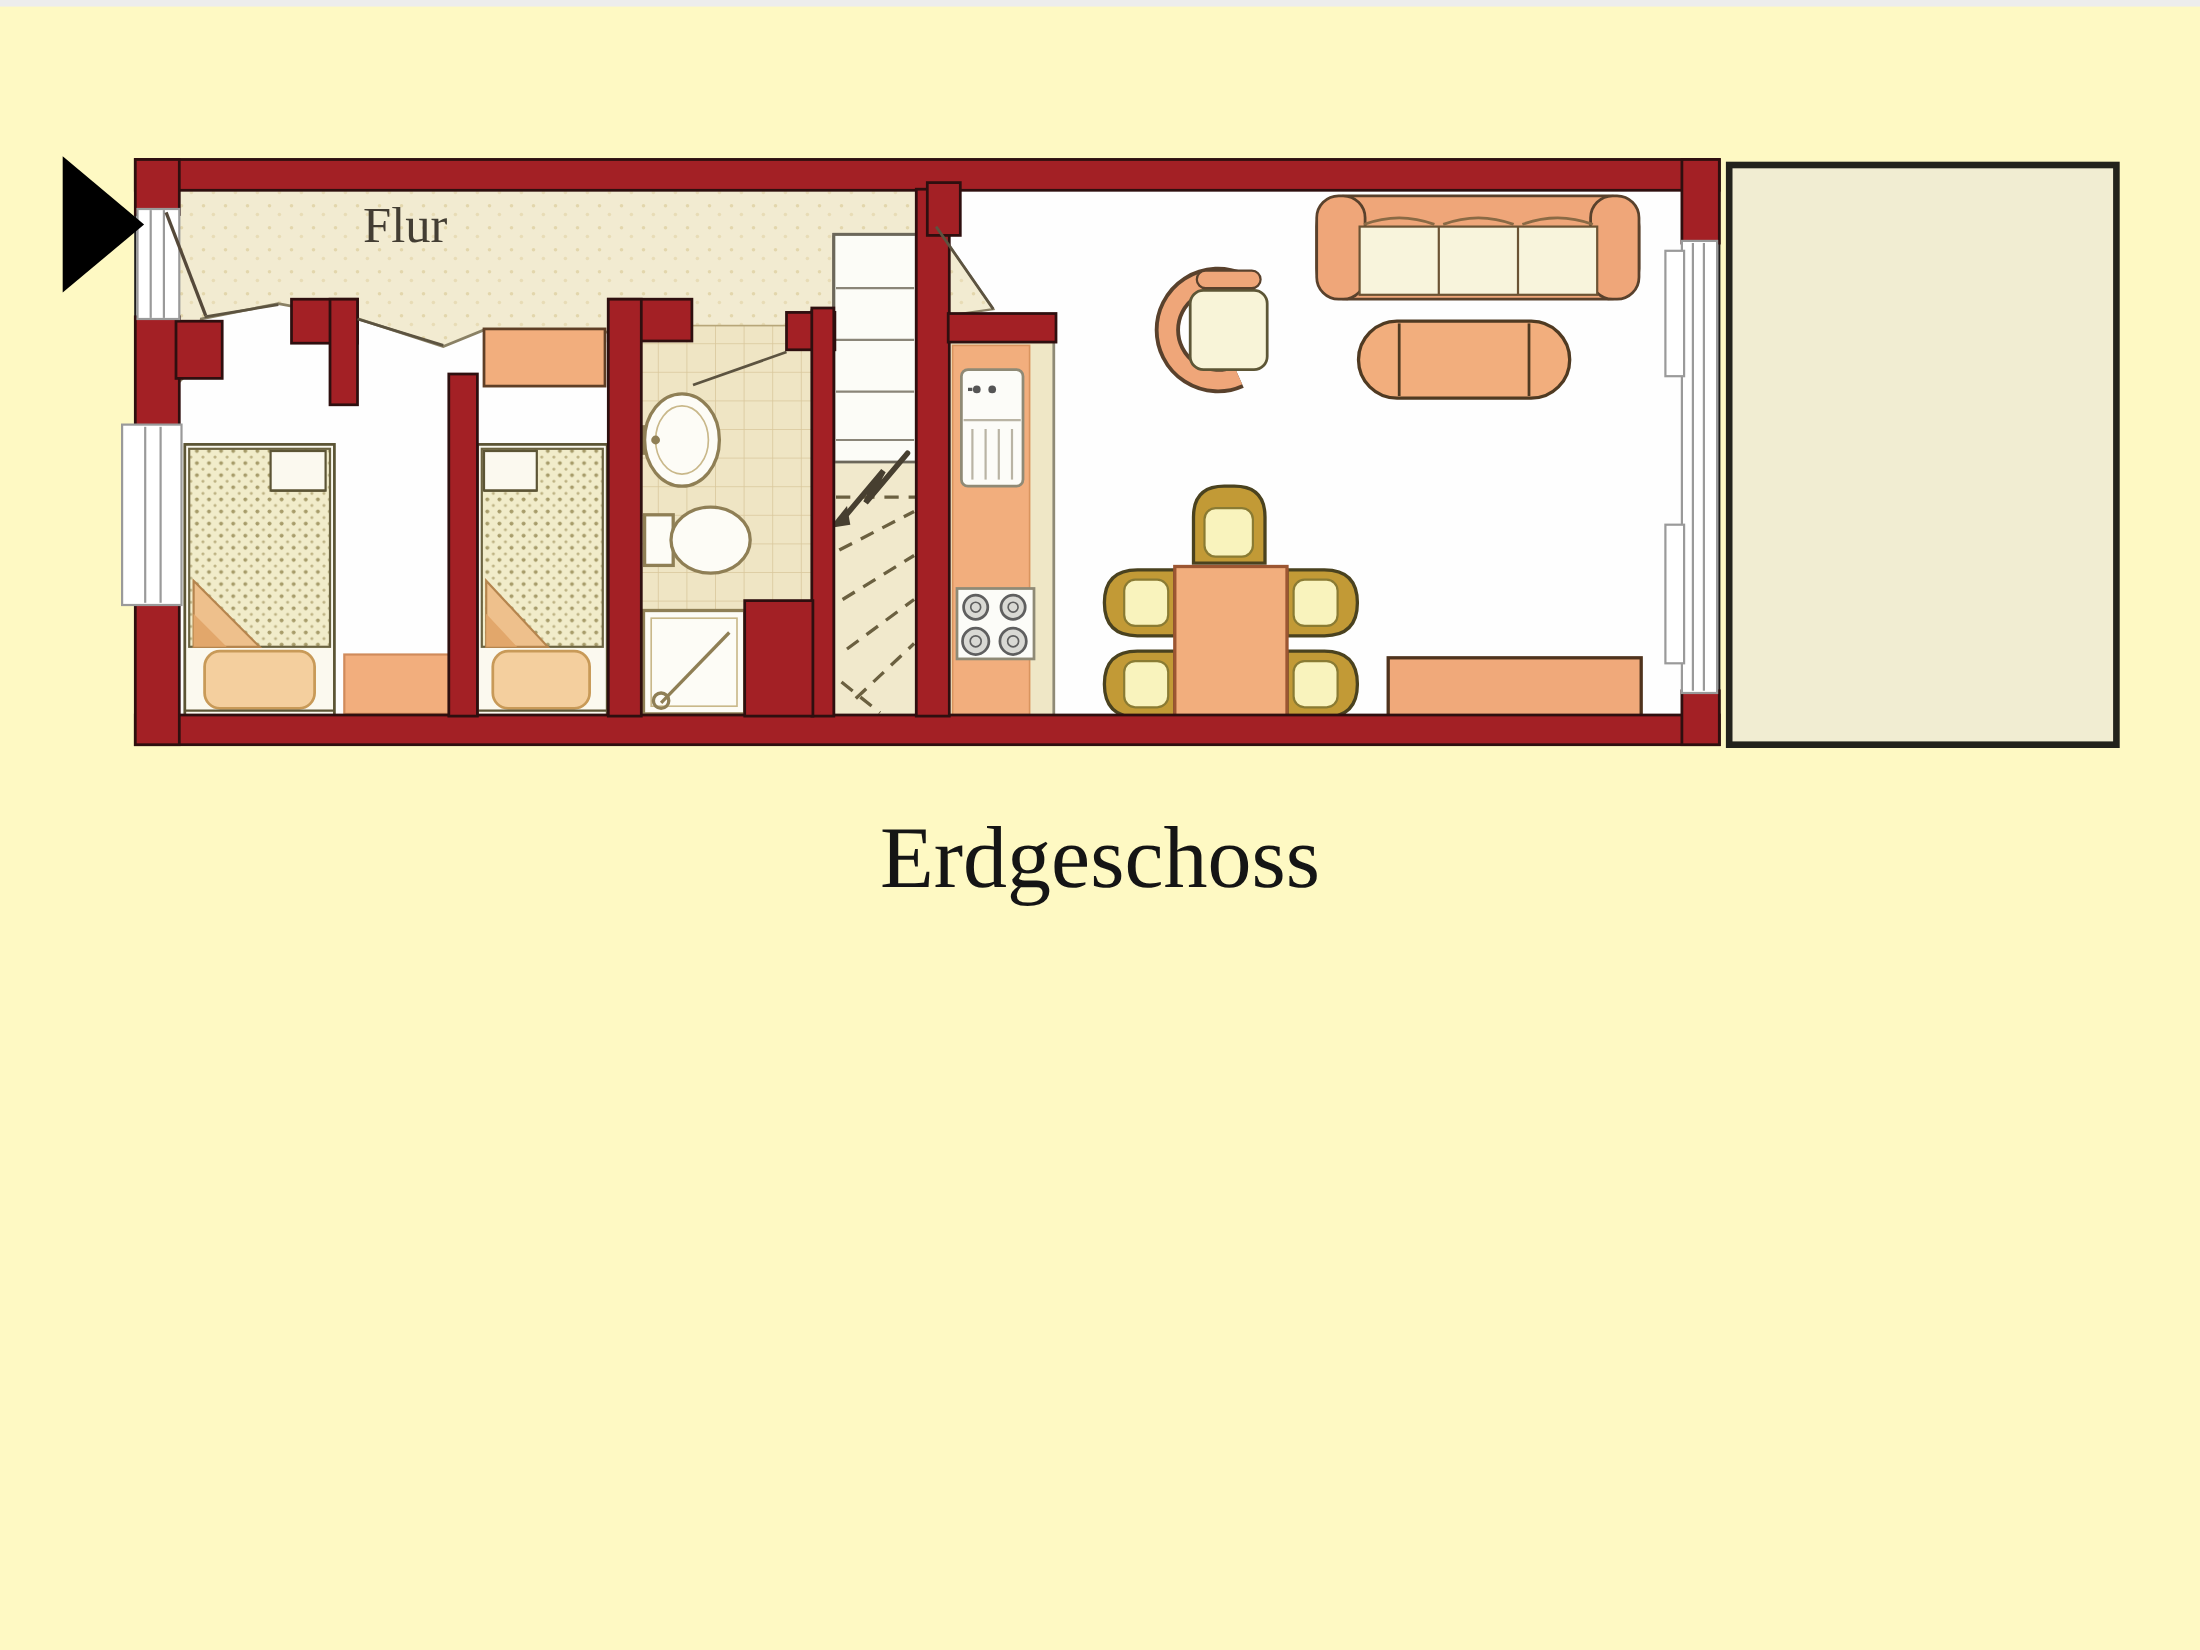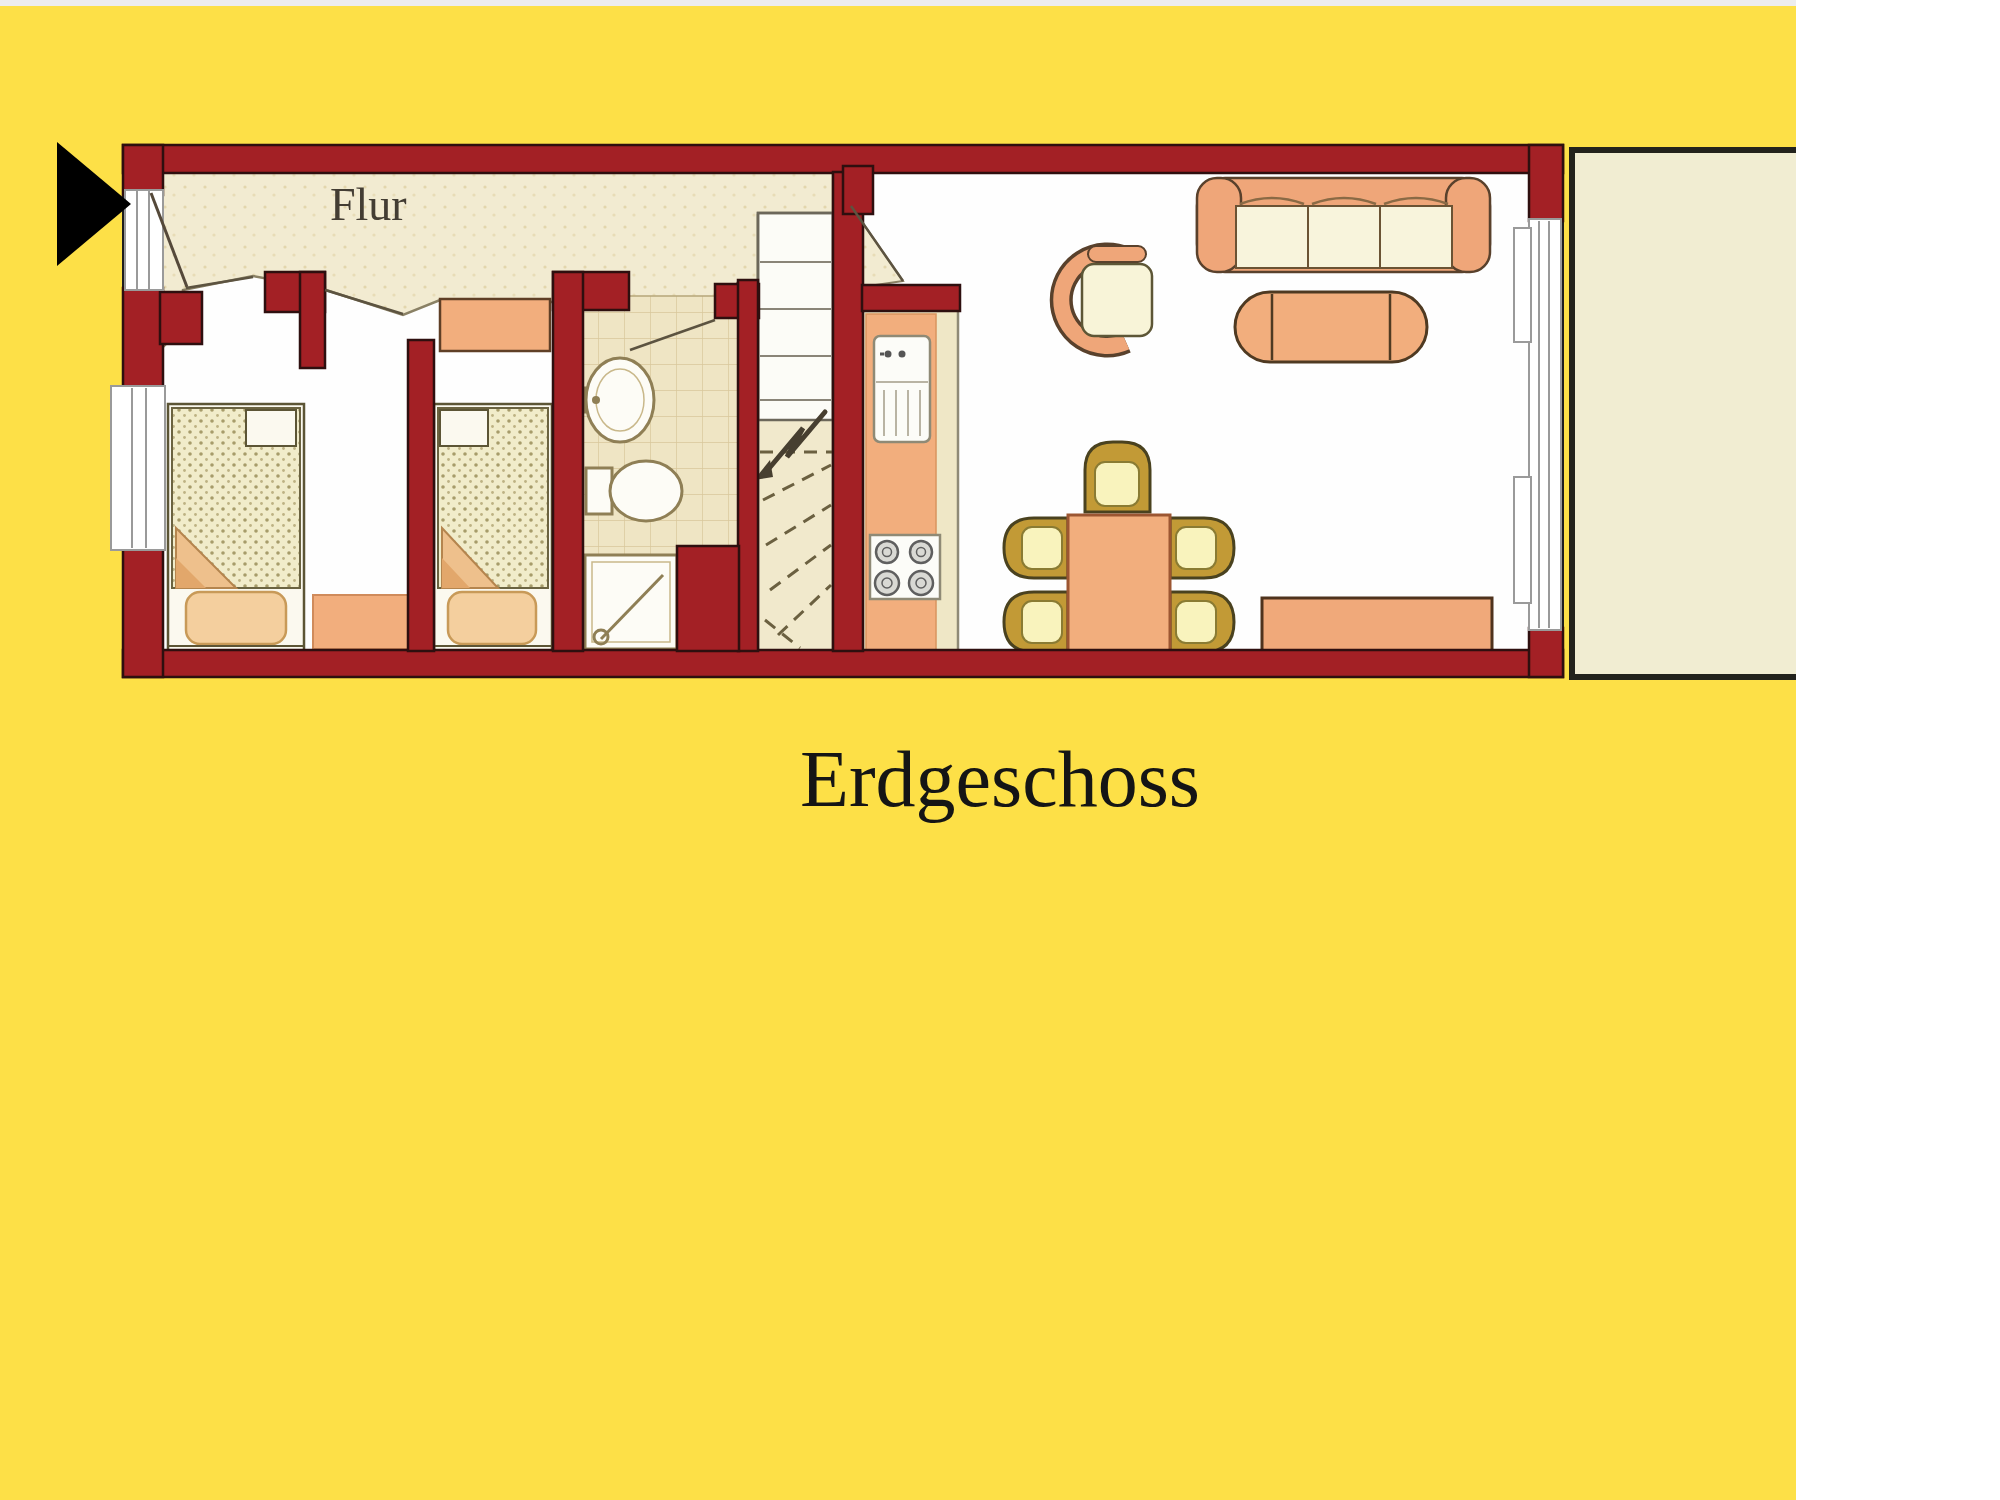--- a/index.html
+++ b/index.html
@@ -1,16 +1,16 @@
 <!DOCTYPE html>
 <html style="--wall-red: #a32025; --wall-outline: #2e0f0f; --floor-cream: #f2ebd1; --tile-cream: #efe5c4; --tile-line: #d9c79b; --furniture-orange: #f2ae7d; --sofa-salmon: #efa679; --cushion-cream: #f8f4dc; --chair-gold: #c29a36; --chair-cushion: #f9f3bd; --bed-blanket: #f1ecca; --pillow-peach: #f4cf9e; --outline-dark: #4a421f; --terrace-fill: #f1edd2; --terrace-border: #23231c; --window-gray: #9a9a9a; --arrow-black: #000000;"><head>
 <meta charset="utf-8">
 <style>
   html,body{margin:0;padding:0;background:#ffffff;}
-  .stage{position:relative;width:1796px;height:1500px;background:#fde047;overflow:hidden;
+  .stage{position:relative;width:2000px;height:1500px;background:#fef9c3;overflow:hidden;
          font-family:"Liberation Serif","DejaVu Serif",serif;}
   svg{position:absolute;left:0;top:0;}
   
   .wall       {fill:var(--wall-red);stroke:var(--wall-outline);stroke-width:2.5;}
   .base       {fill:#fefefe;stroke:#1d1d1d;stroke-width:2;}
   .understair {fill:#f1e9cc;}
   .stairbox   {fill:#fcfcf7;stroke:#6c675a;stroke-width:2.5;}
   .tread      {stroke:#8a8578;stroke-width:2;}
   .dashline   {stroke:#6b6040;stroke-width:3;stroke-dasharray:13 9;fill:none;}
   .breakline  {stroke:#473f30;stroke-width:5;fill:none;stroke-linecap:round;}

